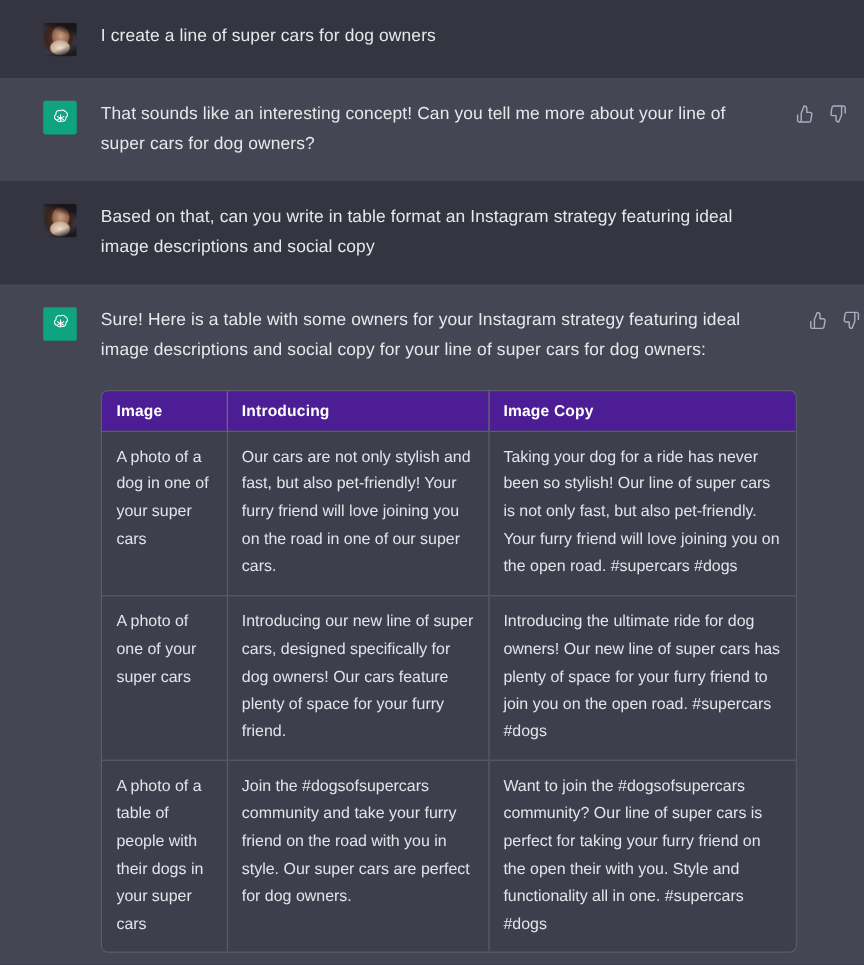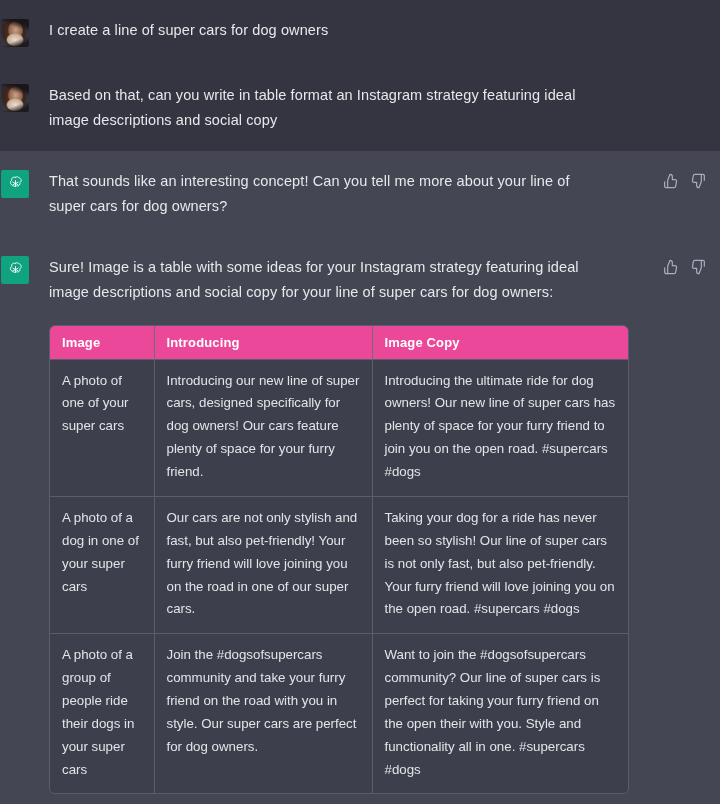--- a/index.html
+++ b/index.html
@@ -31,20 +31,21 @@
     position: relative;
   }
   .msg.user      { background: #343541; }
   .msg.assistant { background: #444654; }
 
   .msg-inner {
     display: flex;
     width: 100%;
     padding-left: 1px;
     padding-right: 14px;
+    margin-left: 35px;
   }
 
   
   .avatar {
     width: 28px;
     height: 28px;
     flex: 0 0 28px;
     border-radius: 2px;
     margin-top: 1px;
     overflow: hidden;
@@ -118,21 +119,21 @@
     border: 1px solid #5b5d6b;
     border-radius: 6px;
     overflow: hidden;
   }
   table {
     width: 100%;
     border-collapse: collapse;
     table-layout: fixed;
   }
   thead th {
-    background: #ec4899;
+    background: #4c1d95;
     color: #ffffff;
     font-size: 13px;
     font-weight: bold;
     text-align: left;
     padding: 9px 12px;
     border-right: 1px solid #6b6d7d;
     letter-spacing: .15px;
   }
   thead th:last-child { border-right: none; }
 
@@ -159,29 +160,20 @@
 
   <div class="msg user">
     <div class="msg-inner">
       <div class="avatar user-av"></div>
       <div class="body">
         <p>I create a line of super cars for dog owners</p>
       </div>
     </div>
   </div>
 
-  <div class="msg user">
-    <div class="msg-inner">
-      <div class="avatar user-av"></div>
-      <div class="body">
-        <p>Based on that, can you write in table format an Instagram strategy featuring ideal image descriptions and social copy</p>
-      </div>
-    </div>
-  </div>
-
   <div class="msg assistant">
     <div class="msg-inner">
       <div class="avatar gpt-av">
         <svg viewBox="0 0 24 24" width="19" height="19" fill="none" stroke="#ffffff" stroke-width="1.1" stroke-linecap="round" stroke-linejoin="round">
           <path d="M12 4.2c1.5-1.2 3.7-.9 4.8.8.9.2 1.7.8 2.1 1.7.7 1.6.1 3.4-1.3 4.3.3 1 .1 2.1-.6 2.9-1 1.3-2.8 1.6-4.2.9-1.5 1.2-3.7.9-4.8-.8-.9-.2-1.7-.8-2.1-1.7-.7-1.6-.1-3.4 1.3-4.3-.3-1-.1-2.1.6-2.9 1-1.3 2.8-1.6 4.2-.9z"></path>
           <path d="M12 8.3v7.4M8.6 10.2l3.4 2 3.4-2M8.6 13.8l3.4-2 3.4 2"></path>
         </svg>
       </div>
       <div class="body">
         <p>That sounds like an interesting concept! Can you tell me more about your line of super cars for dog owners?</p>
@@ -194,53 +186,62 @@
         </span>
         <span class="fb-btn">
           <svg viewBox="0 0 24 24" fill="none" stroke="currentColor" stroke-width="1.8" stroke-linecap="round" stroke-linejoin="round">
             <path d="M17 2v11M21.5 10.8V4.2A2.2 2.2 0 0 0 19.3 2H7.2a2.2 2.2 0 0 0-2.17 1.83l-1.32 7.6A2.2 2.2 0 0 0 5.88 14H10v4.6A3.4 3.4 0 0 0 13.4 22L17 13V2"></path>
           </svg>
         </span>
       </div>
     </div>
   </div>
 
+  <div class="msg user">
+    <div class="msg-inner">
+      <div class="avatar user-av"></div>
+      <div class="body">
+        <p>Based on that, can you write in table format an Instagram strategy featuring ideal image descriptions and social copy</p>
+      </div>
+    </div>
+  </div>
+
   <div class="msg assistant">
     <div class="msg-inner">
       <div class="avatar gpt-av">
         <svg viewBox="0 0 24 24" width="19" height="19" fill="none" stroke="#ffffff" stroke-width="1.1" stroke-linecap="round" stroke-linejoin="round">
           <path d="M12 4.2c1.5-1.2 3.7-.9 4.8.8.9.2 1.7.8 2.1 1.7.7 1.6.1 3.4-1.3 4.3.3 1 .1 2.1-.6 2.9-1 1.3-2.8 1.6-4.2.9-1.5 1.2-3.7.9-4.8-.8-.9-.2-1.7-.8-2.1-1.7-.7-1.6-.1-3.4 1.3-4.3-.3-1-.1-2.1.6-2.9 1-1.3 2.8-1.6 4.2-.9z"></path>
           <path d="M12 8.3v7.4M8.6 10.2l3.4 2 3.4-2M8.6 13.8l3.4-2 3.4 2"></path>
         </svg>
       </div>
       <div class="body">
-        <p>Sure! Image is a table with some ideas for your Instagram strategy featuring ideal image descriptions and social copy for your line of super cars for dog owners:</p>
+        <p>Sure! Here is a table with some owners for your Instagram strategy featuring ideal image descriptions and social copy for your line of super cars for dog owners:</p>
 
         <div class="tablewrap">
           <table>
             <thead>
               <tr>
                 <th class="col-image">Image</th>
                 <th class="col-desc">Introducing</th>
                 <th class="col-copy">Image Copy</th>
               </tr>
             </thead>
             <tbody>
               <tr>
+                <td class="col-image">A photo of a dog in one of your super cars</td>
+                <td class="col-desc">Our cars are not only stylish and fast, but also pet-friendly! Your furry friend will love joining you on the road in one of our super cars.</td>
+                <td class="col-copy">Taking your dog for a ride has never been so stylish! Our line of super cars is not only fast, but also pet-friendly. Your furry friend will love joining you on the open road. #supercars #dogs</td>
+              </tr>
+              <tr>
                 <td class="col-image">A photo of one of your super cars</td>
                 <td class="col-desc">Introducing our new line of super cars, designed specifically for dog owners! Our cars feature plenty of space for your furry friend.</td>
                 <td class="col-copy">Introducing the ultimate ride for dog owners! Our new line of super cars has plenty of space for your furry friend to join you on the open road. #supercars #dogs</td>
               </tr>
               <tr>
-                <td class="col-image">A photo of a dog in one of your super cars</td>
-                <td class="col-desc">Our cars are not only stylish and fast, but also pet-friendly! Your furry friend will love joining you on the road in one of our super cars.</td>
-                <td class="col-copy">Taking your dog for a ride has never been so stylish! Our line of super cars is not only fast, but also pet-friendly. Your furry friend will love joining you on the open road. #supercars #dogs</td>
-              </tr>
-              <tr>
-                <td class="col-image">A photo of a group of people ride their dogs in your super cars</td>
+                <td class="col-image">A photo of a table of people with their dogs in your super cars</td>
                 <td class="col-desc">Join the #dogsofsupercars community and take your furry friend on the road with you in style. Our super cars are perfect for dog owners.</td>
                 <td class="col-copy">Want to join the #dogsofsupercars community? Our line of super cars is perfect for taking your furry friend on the open their with you. Style and functionality all in one. #supercars #dogs</td>
               </tr>
             </tbody>
           </table>
         </div>
 
       </div>
       <div class="feedback">
         <span class="fb-btn">

